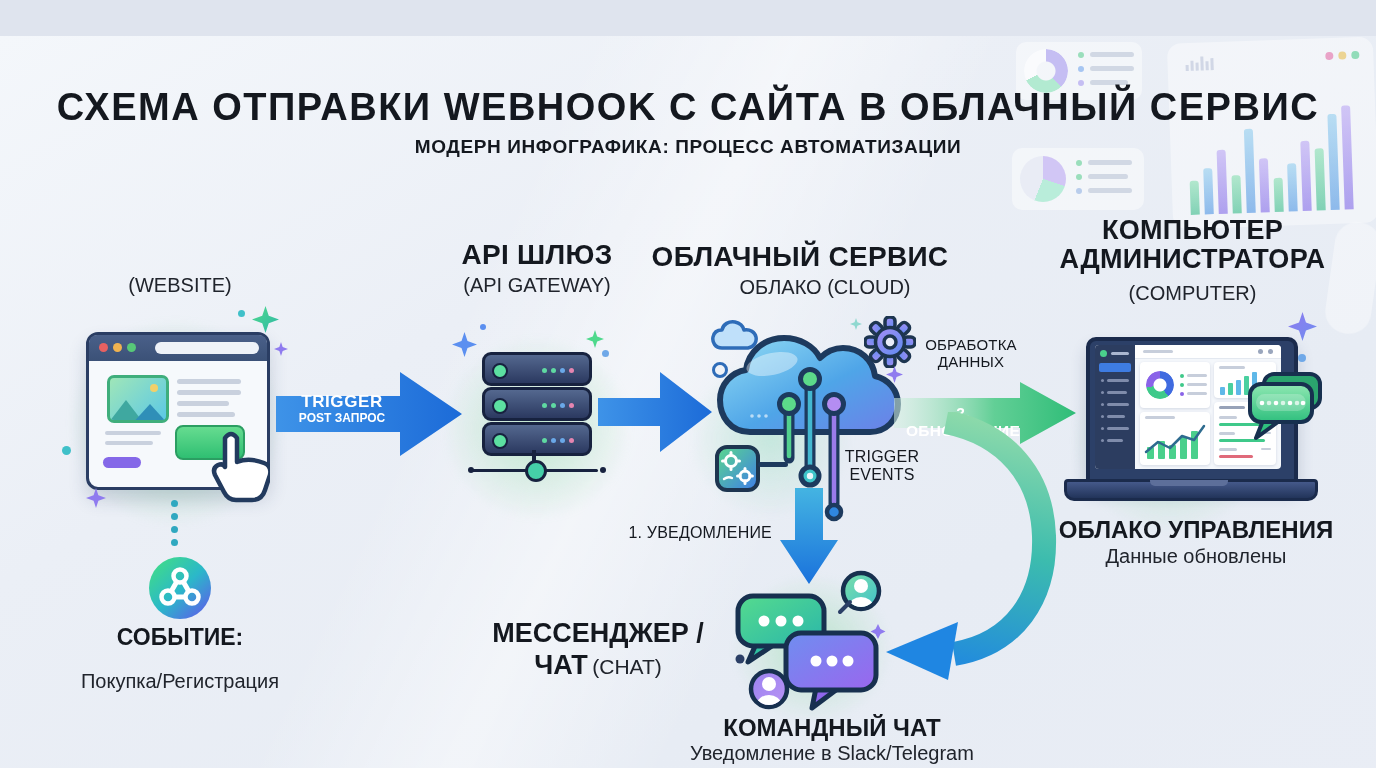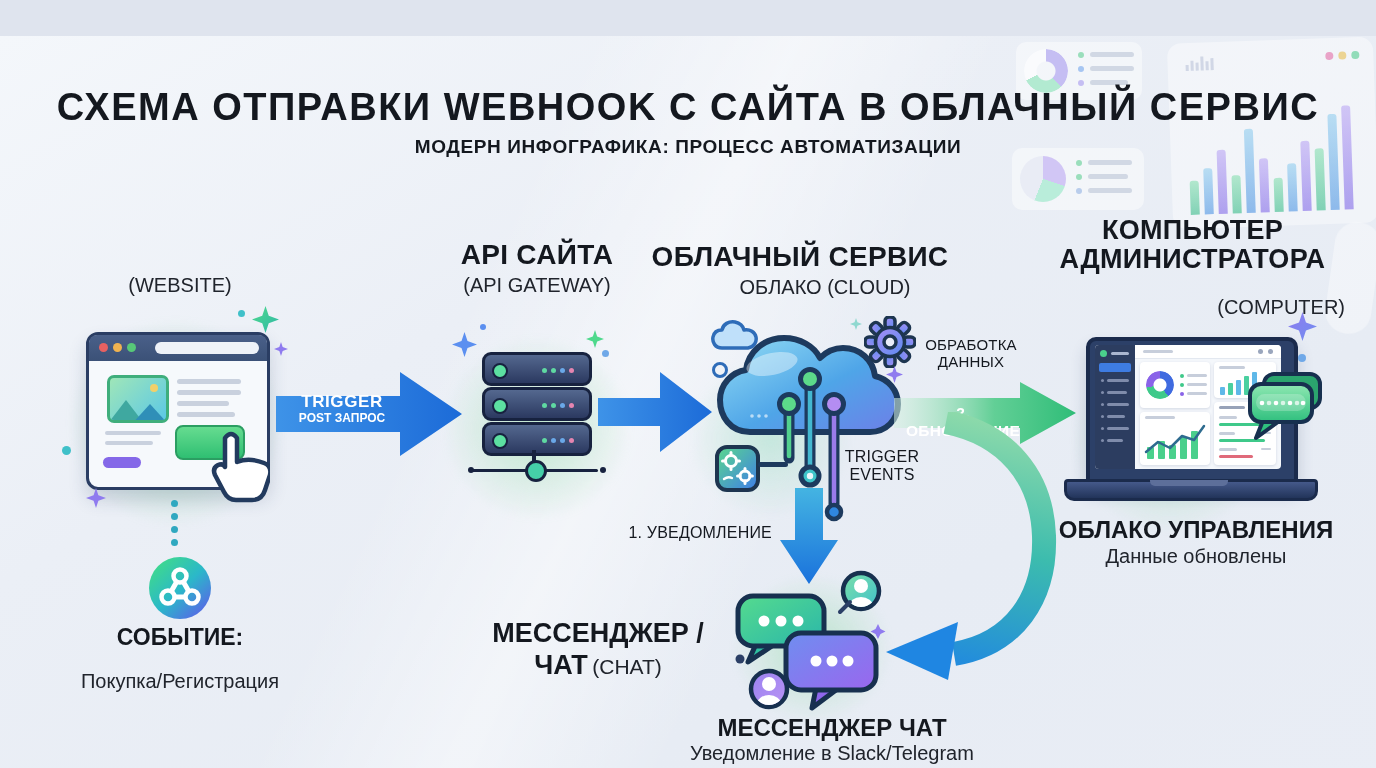--- a/index.html
+++ b/index.html
@@ -169,21 +169,21 @@
           <stop offset="1" stop-color="#1c6bd8"></stop>
         </linearGradient>
       </defs>
     <polygon points="0,24 124,24 124,0 186,42 124,84 124,60 0,60" fill="url(#abG)"></polygon>
   </svg>
   <div class="abs arrow-txt" style="left:280px;top:356px;width:124px;">
     <div style="font-size:17px;letter-spacing:.6px;">TRIGGER</div>
     <div style="font-size:12px;">POST ЗАПРОС</div>
   </div>
 
-  <div class="abs c node-title" style="left:417px;top:204px;width:240px;">API САЙТА</div>
+  <div class="abs c node-title" style="left:417px;top:204px;width:240px;">API ШЛЮЗ</div>
   <div class="abs c node-sub" style="left:417px;top:238px;width:240px;">(API GATEWAY)</div>
 
   <div class="abs" style="left:482px;top:316px;width:110px;height:130px;">
     <div class="abs" style="left:0;top:0;width:104px;height:28px;border-radius:9px;background:linear-gradient(#54688f,#2b3960);border:3px solid #17223f;"></div>
     <div class="abs" style="left:0;top:35px;width:104px;height:28px;border-radius:9px;background:linear-gradient(#54688f,#2b3960);border:3px solid #17223f;"></div>
     <div class="abs" style="left:0;top:70px;width:104px;height:28px;border-radius:9px;background:linear-gradient(#54688f,#2b3960);border:3px solid #17223f;"></div>
     <div class="abs dot" style="left:10px;top:11px;width:12px;height:12px;background:#5ce0a1;border:2px solid #17223f;"></div>
     <div class="abs dot" style="left:10px;top:46px;width:12px;height:12px;background:#5ce0a1;border:2px solid #17223f;"></div>
     <div class="abs dot" style="left:10px;top:81px;width:12px;height:12px;background:#5ce0a1;border:2px solid #17223f;"></div>
 
@@ -333,21 +333,21 @@
         </linearGradient>
       </defs>
     <polygon points="15,0 43,0 43,52 58,52 29,96 0,52 15,52" fill="url(#dnG)"></polygon>
   </svg>
   <div class="abs small-strong" style="left:612px;top:488px;width:160px;text-align:right;">1. УВЕДОМЛЕНИЕ</div>
 
   <div class="abs c node-title" style="left:1040px;top:180px;width:305px;font-size:27px;">
     <div>КОМПЬЮТЕР</div>
     <div>АДМИНИСТРАТОРА</div>
   </div>
-  <div class="abs c node-sub" style="left:1040px;top:260px;width:305px;text-align:right;">(COMPUTER)</div>
+  <div class="abs c node-sub" style="left:1040px;top:246px;width:305px;">(COMPUTER)</div>
 
   <div class="abs laptop-screen">
     <div class="screen-in">
 
       <div class="abs" style="left:0;top:0;width:40px;height:124px;background:#2c3d60;">
         <div class="abs dot" style="left:5px;top:5px;width:7px;height:7px;background:#4ad08c;"></div>
         <div class="mini-line" style="left:16px;top:7px;width:18px;background:#aab6cf;"></div>
         <div class="abs" style="left:4px;top:18px;width:32px;height:9px;background:#3e7ce2;border-radius:2px;"></div>
         <div class="abs dot" style="left:6px;top:34px;width:3px;height:3px;background:#7f8cab;"></div>
           <div class="mini-line" style="left:12px;top:34px;width:22px;background:#7f8cab;"></div>
@@ -505,16 +505,16 @@
     <circle cx="20" cy="105" r="4.5" fill="#2b3f66"></circle>
 
     <path d="M96 134 L92 154 L116 136 Z" fill="#8f66ec" stroke="#17304f" stroke-width="5" stroke-linejoin="round"></path>
     <rect x="66" y="79" width="90" height="57" rx="15" fill="url(#bubP)" stroke="#17304f" stroke-width="5"></rect>
     <circle cx="96" cy="107" r="5.5" fill="#fff"></circle>
       <circle cx="112" cy="107" r="5.5" fill="#fff"></circle>
       <circle cx="128" cy="107" r="5.5" fill="#fff"></circle>
     <path d="M158 70 l2.5 5 5 2.5 -5 2.5 -2.5 5 -2.5 -5 -5 -2.5 5 -2.5 Z" fill="#8f7bef"></path>
   </svg>
 
-  <div class="abs c cap-strong" style="left:682px;top:678px;width:300px;font-size:24px;">МЕССЕНДЖЕР ЧАТ</div>
+  <div class="abs c cap-strong" style="left:682px;top:678px;width:300px;font-size:24px;">КОМАНДНЫЙ ЧАТ</div>
   <div class="abs c cap-sub" style="left:672px;top:706px;width:320px;font-size:20px;">Уведомление в Slack/Telegram</div>
 
 </div>
 
 </body></html>

